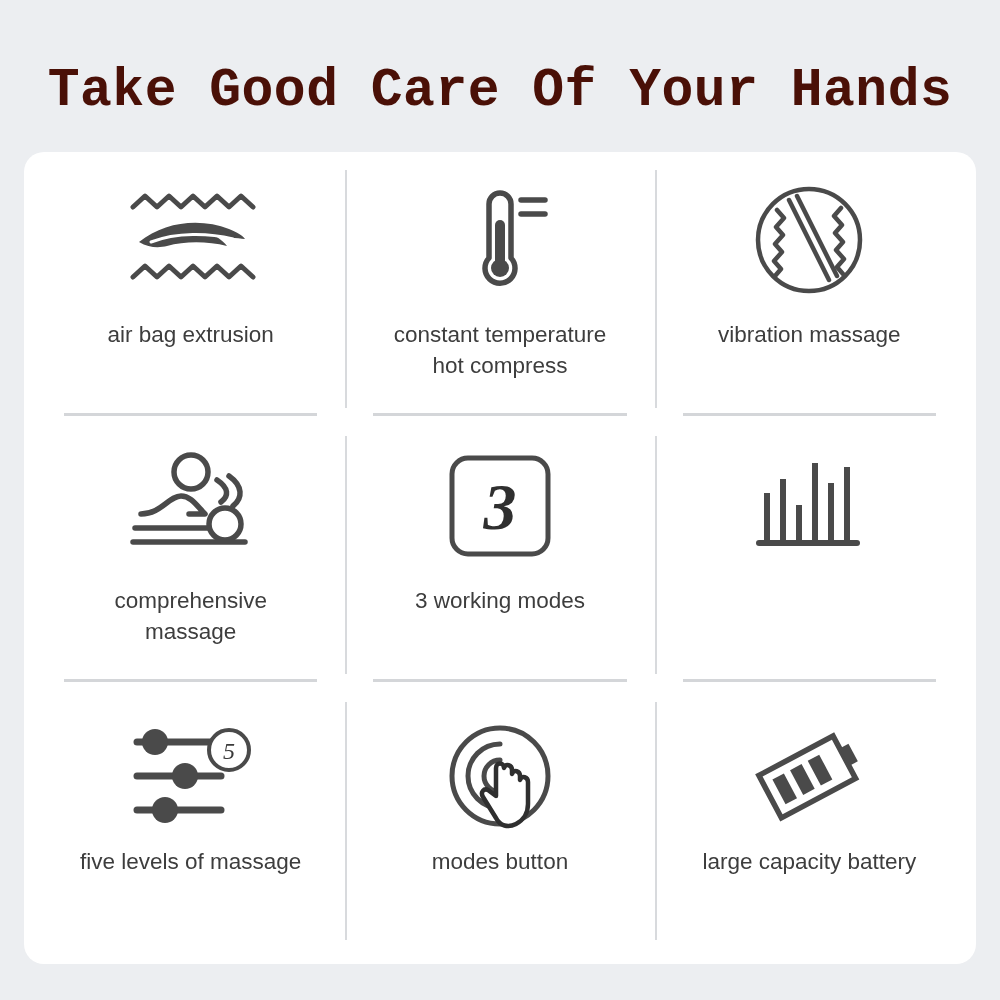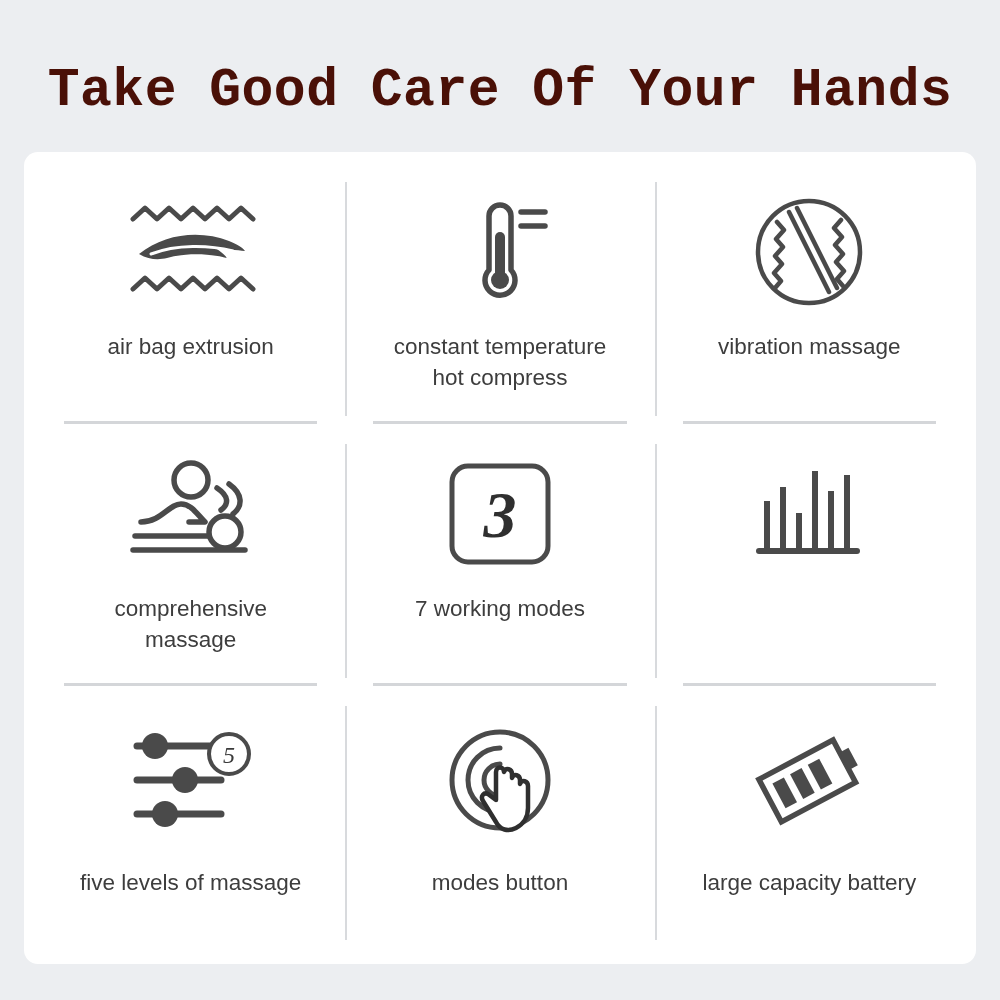--- a/index.html
+++ b/index.html
@@ -26,25 +26,25 @@
     line-height: 1.1;
     text-align: center;
     white-space: nowrap;
     font-family: Liberation Mono, monospace;
   }
   .card {
     margin-top: 32px;
     width: 952px;
     height: 812px;
     background: #ffffff;
-    border-radius: 14px;
+    border-radius: 20px;
     display: grid;
     grid-template-columns: 1fr 1fr 1fr;
     grid-template-rows: 1fr 1fr 1fr;
-    padding: 16px 12px 10px 12px;
+    padding: 4px 12px 10px 12px;
   }
   .cell {
     position: relative;
     display: flex;
     flex-direction: column;
     align-items: center;
     justify-content: flex-start;
     padding: 26px 14px 0 14px;
   }
   
@@ -72,21 +72,21 @@
   }
   .label {
     margin-top: 22px;
     font-size: 22.5px;
     color: #3d3d3d;
     text-align: center;
     line-height: 1.35;
     white-space: pre-line;
   }
   .r3 .icon { height: 124px; }
-  .r3 .label { margin-top: 26px; }
+  .r3 .label { margin-top: 9px; }
   svg { display: block; }
 </style>
 </head>
 <body>
 
 <div class="page">
 
   <div class="title">Take Good Care Of Your Hands</div>
 
   <div class="card">
@@ -156,21 +156,21 @@
 massage</div>
     </div>
 
     <div class="cell vsep hsep r2">
       <div class="icon">
         <svg width="106" height="106" viewBox="0 0 106 106">
           <rect x="5" y="5" width="96" height="96" rx="16" fill="none" stroke="#4a4a4a" stroke-width="5"></rect>
           <text x="53" y="76" font-family="'Liberation Serif', serif" font-size="66" font-weight="700" font-style="italic" text-anchor="middle" fill="#2f2f2f">3</text>
         </svg>
       </div>
-      <div class="label">7 working modes</div>
+      <div class="label">3 working modes</div>
     </div>
 
     <div class="cell vsep hsep r2">
       <div class="icon">
         <svg width="112" height="106" viewBox="0 0 112 106">
           <g stroke="#4a4a4a" stroke-width="6" stroke-linecap="butt">
             <path d="M14 40 L14 88"></path>
             <path d="M30 26 L30 88"></path>
             <path d="M46 52 L46 88"></path>
             <path d="M62 10 L62 88"></path>

